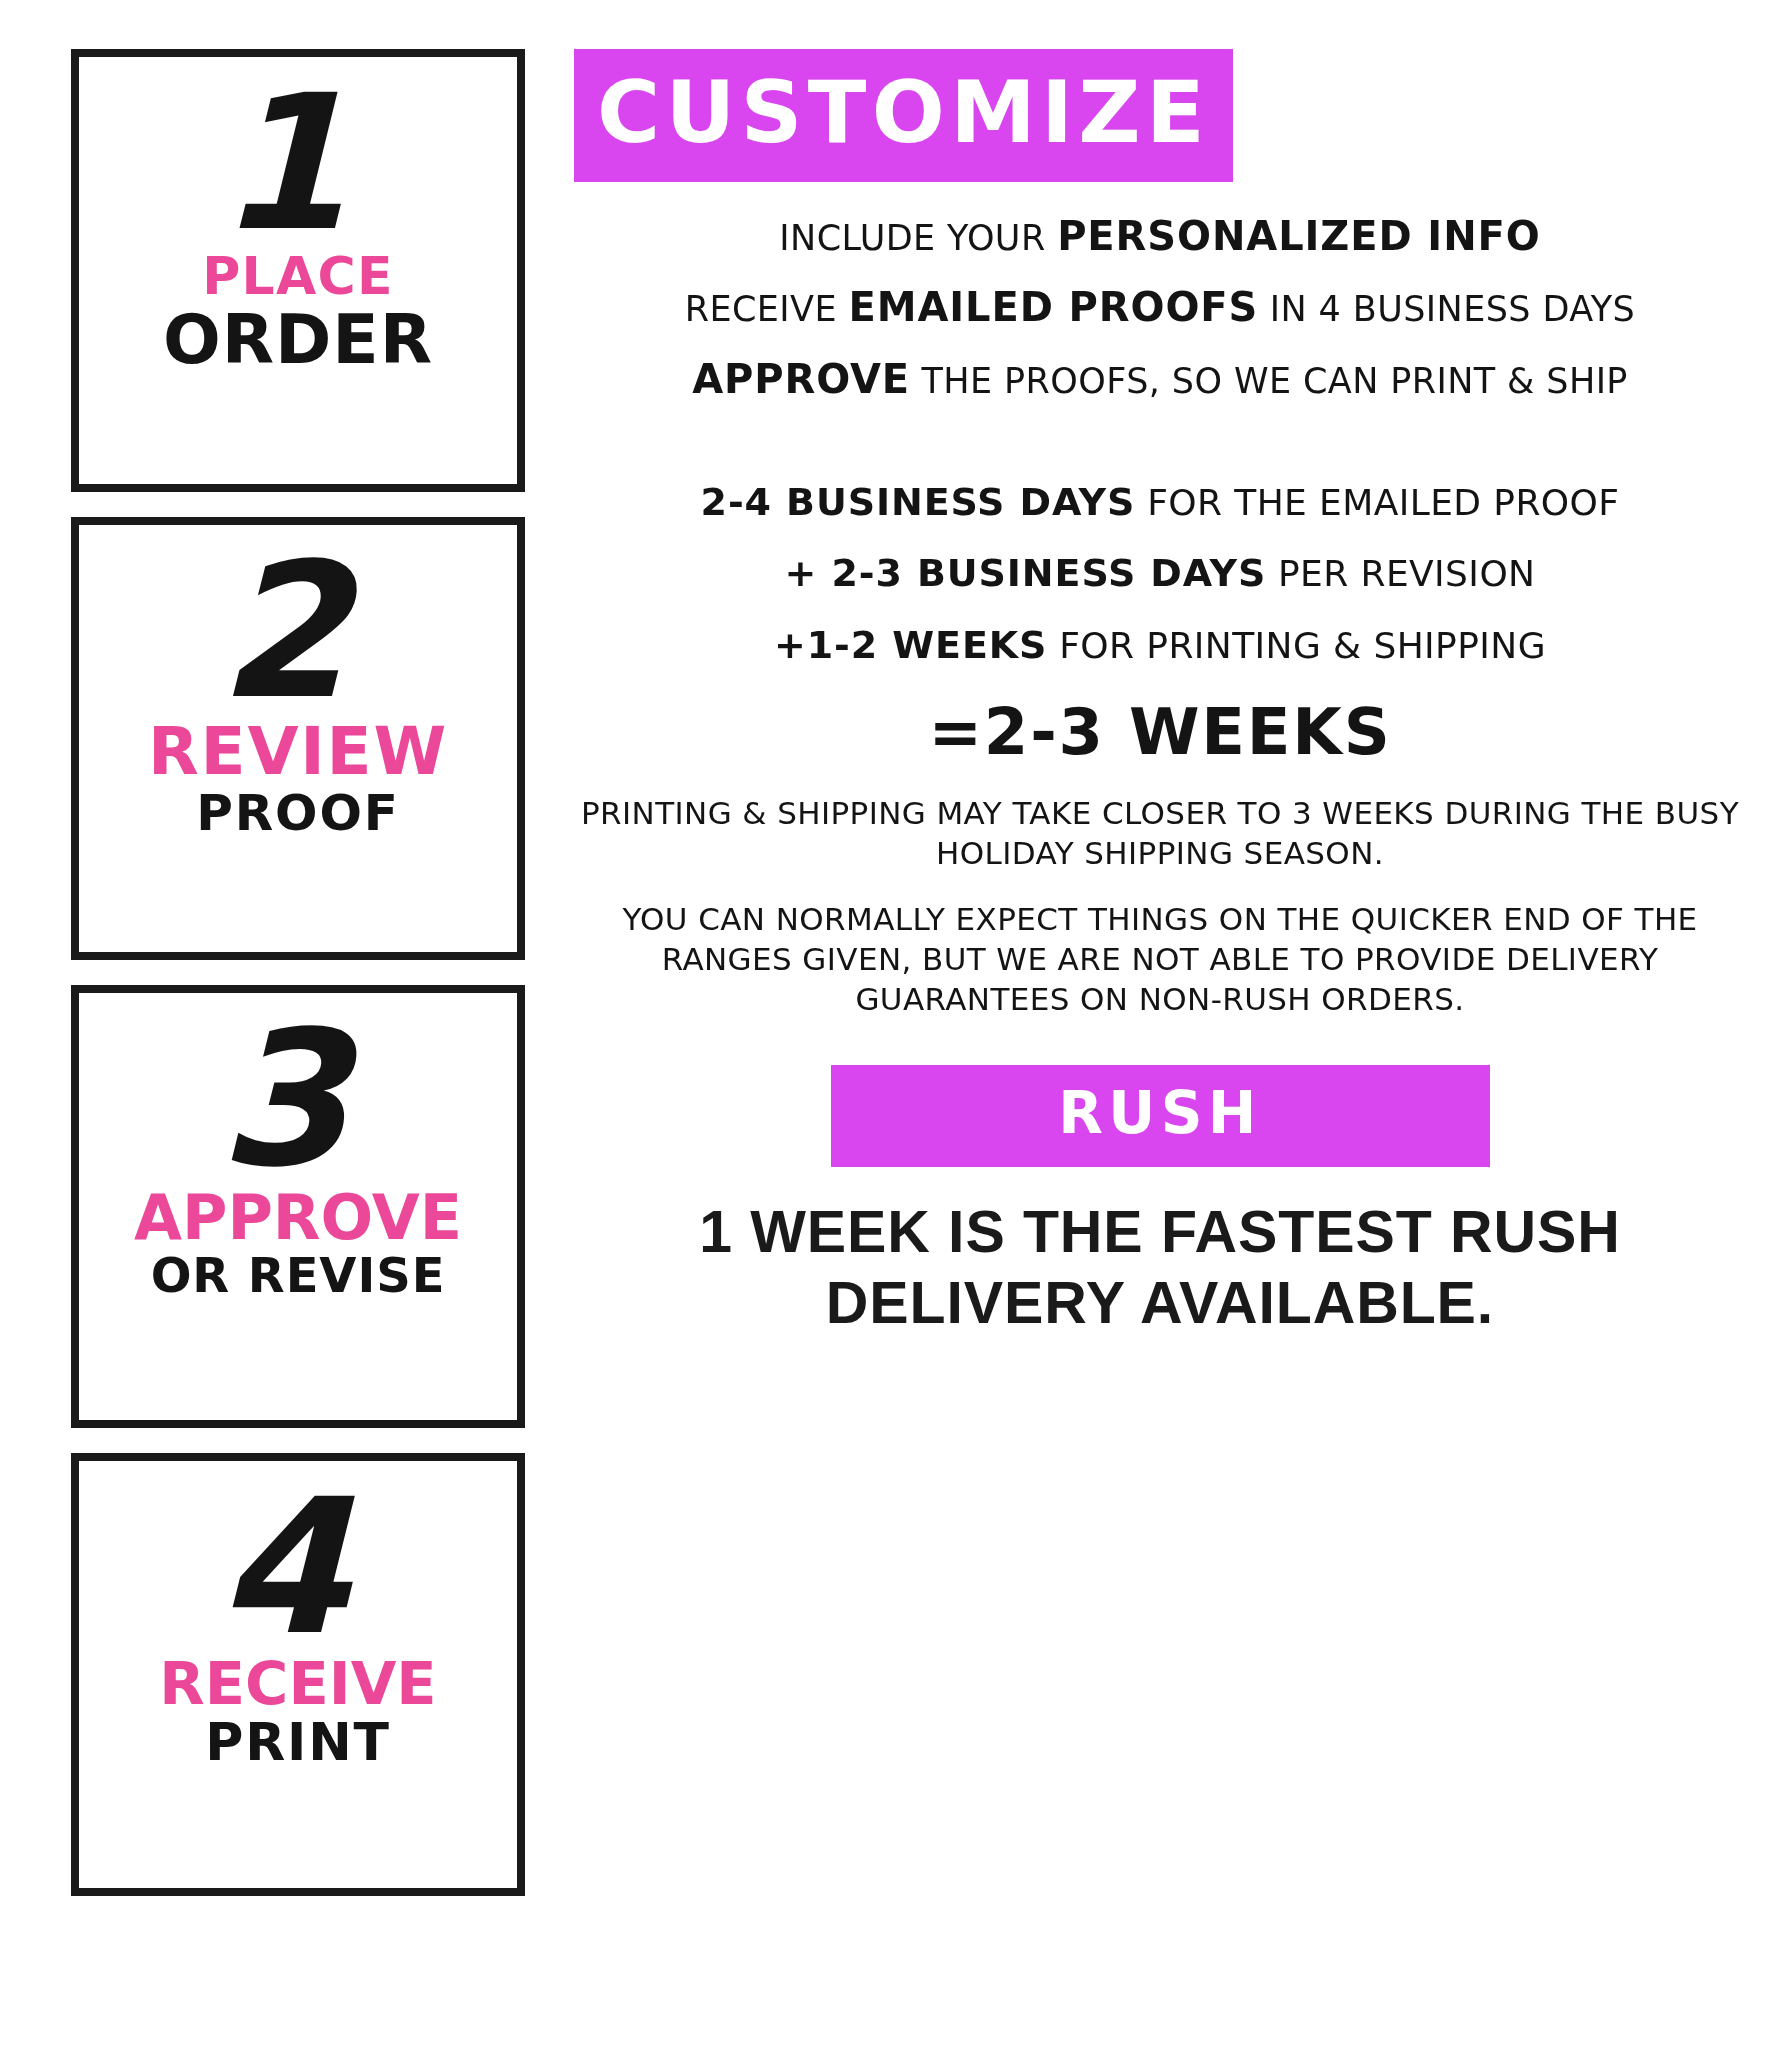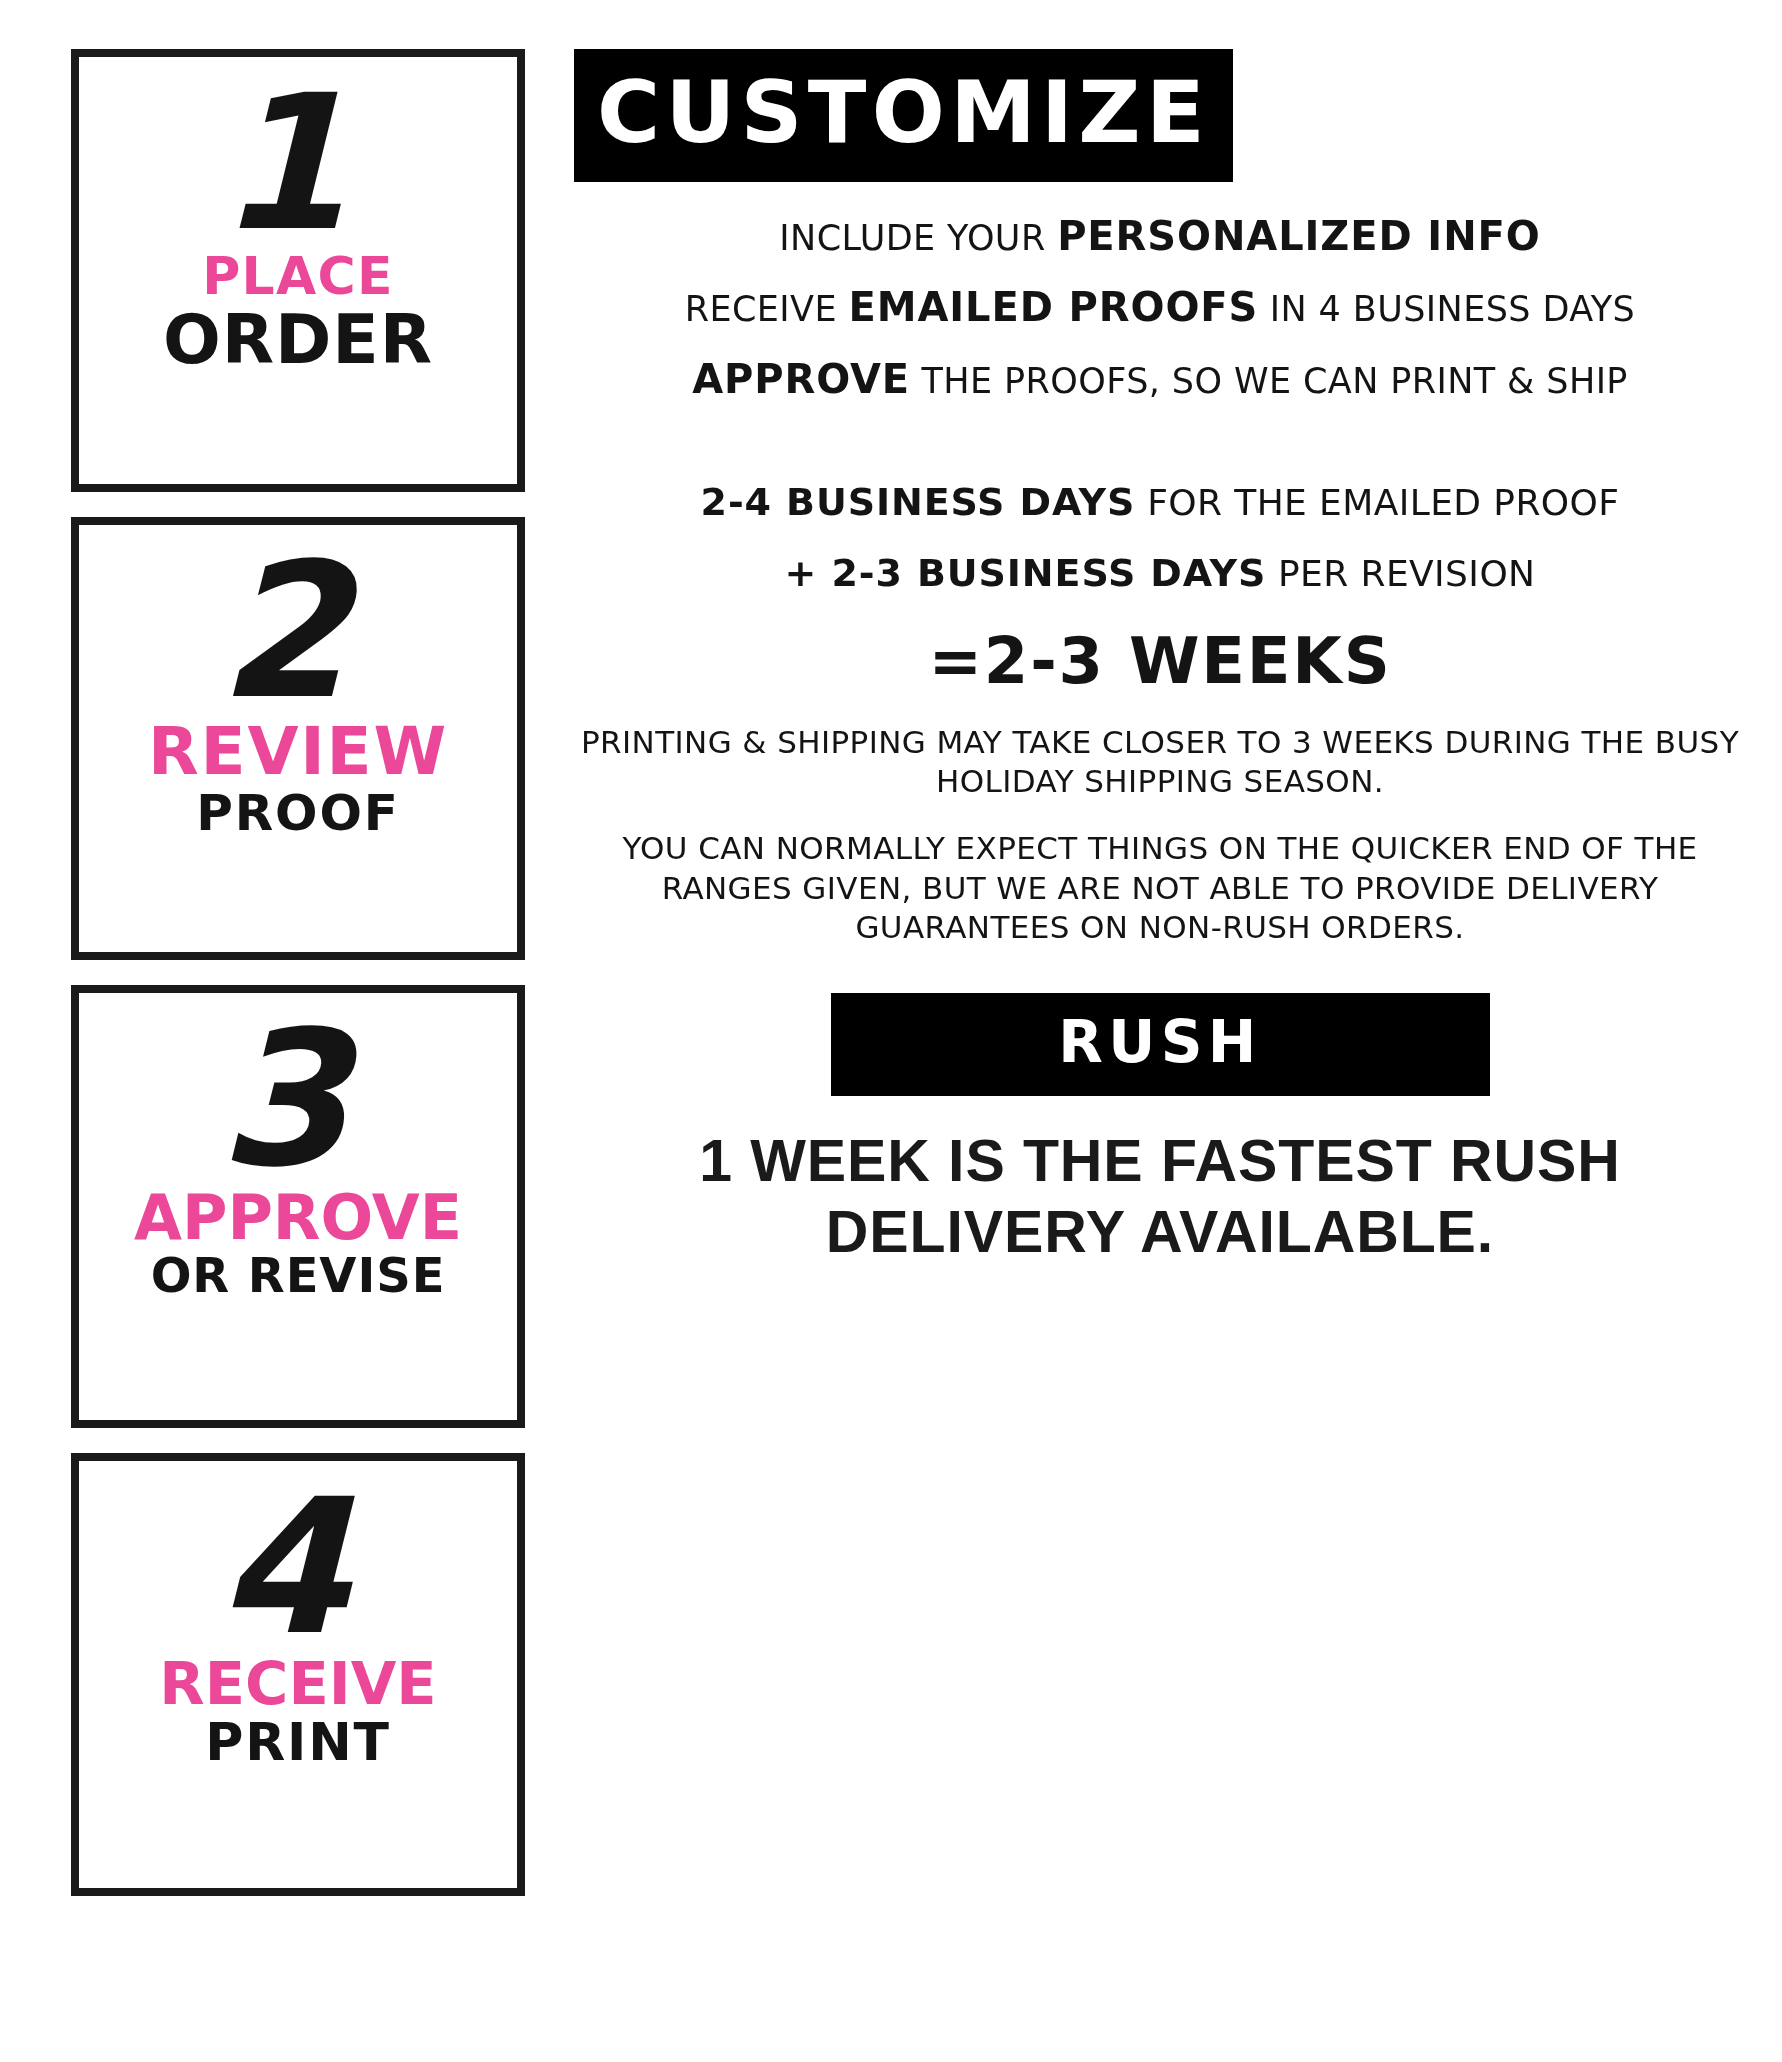--- a/index.html
+++ b/index.html
@@ -93,21 +93,21 @@
 
   
   .content-col {
     flex: 1 1 auto;
     padding-left: 49px;
     display: flex;
     flex-direction: column;
   }
 
   .banner {
-    background: #000000;
+    background: #d946ef;
     color: #ffffff;
     text-align: center;
     font-family: "DejaVu Sans", sans-serif;
     font-weight: 700;
     letter-spacing: 5.3px;
     text-transform: uppercase;
     box-sizing: border-box;
   }
   .banner-customize {
     font-size: 86px;
@@ -235,20 +235,23 @@
     <div class="spacer-sm"></div>
 
 
     <div class="lines tm">
       <p class="ln">
         <span></span><span class="hi">2-4 BUSINESS DAYS</span><span> FOR THE EMAILED PROOF</span>
       </p>
       <p class="ln">
         <span></span><span class="hi">+ 2-3 BUSINESS DAYS</span><span> PER REVISION</span>
       </p>
+      <p class="ln">
+        <span></span><span class="hi">+1-2 WEEKS</span><span> FOR PRINTING &amp; SHIPPING</span>
+      </p>
 
       <p class="ln total">=2-3 WEEKS</p>
 
       <p class="note">PRINTING &amp; SHIPPING MAY TAKE CLOSER TO 3 WEEKS DURING THE BUSY HOLIDAY SHIPPING SEASON.</p>
       <p class="note">YOU CAN NORMALLY EXPECT THINGS ON THE QUICKER END OF THE RANGES GIVEN, BUT WE ARE NOT ABLE TO PROVIDE DELIVERY GUARANTEES ON NON-RUSH ORDERS.</p>
     </div>
 
     <div class="spacer-sm"></div>
 
     <div class="banner banner-rush">RUSH</div>

